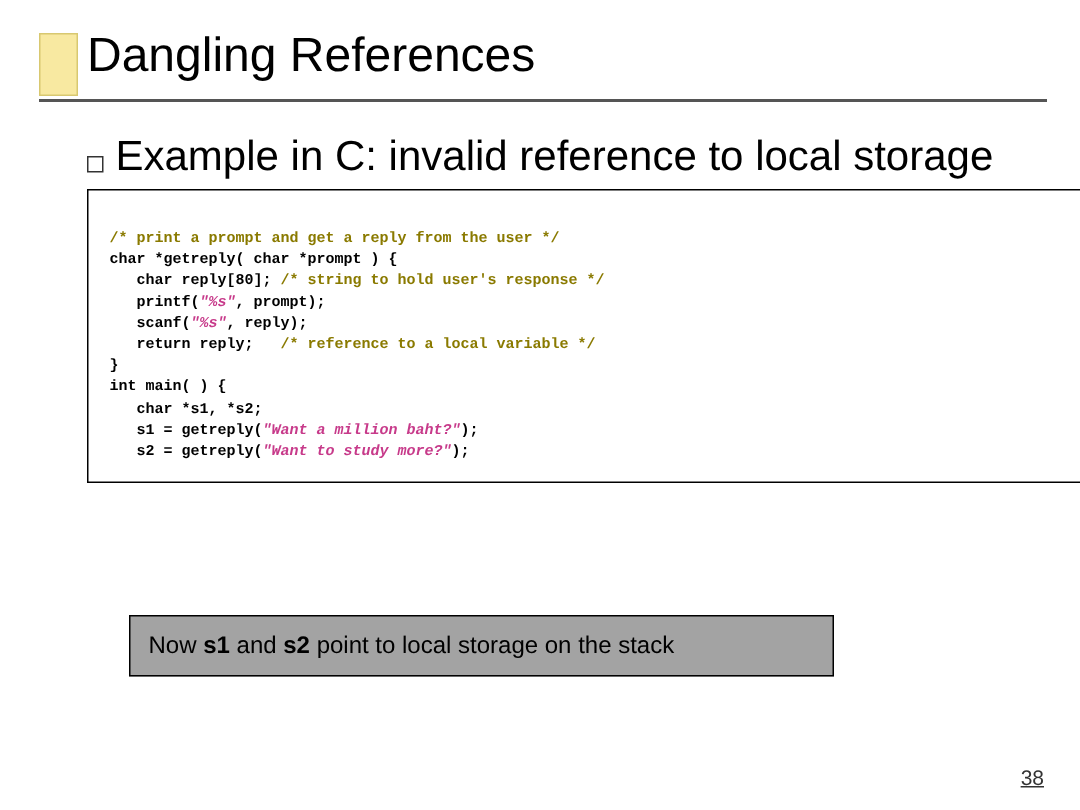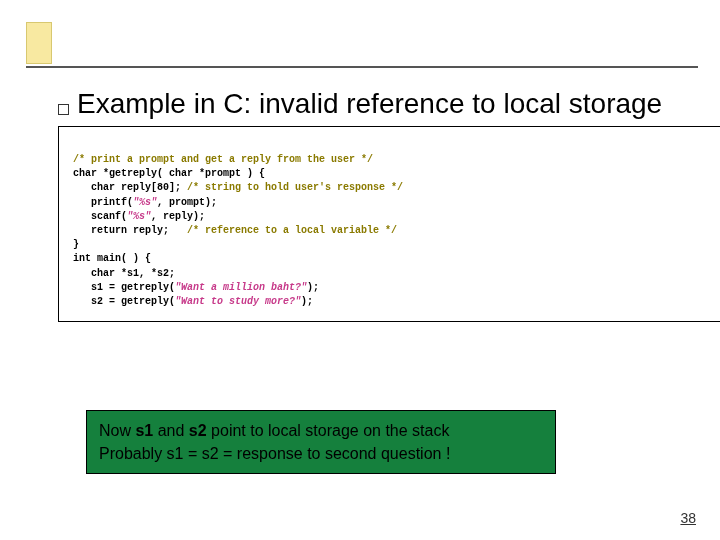--- a/index.html
+++ b/index.html
@@ -77,21 +77,21 @@
     color: #000;
   }
   .code-box .cm { color: #8a7a00; } 
   .code-box .str { color: #c73a8a; font-style: italic; } 
   .note-box {
     position: absolute;
     left: 86px;
     top: 410px;
     width: 470px;
     border: 1.5px solid #000;
-    background: #15803d;
+    background: #a3a3a3;
     padding: 8px 12px;
     font-size: 16px;
     line-height: 1.45;
     box-sizing: border-box;
   }
   .note-box b { font-weight: bold; }
   .page-num {
     position: absolute;
     right: 24px;
     bottom: 14px;
@@ -99,20 +99,21 @@
     color: #333;
     text-decoration: underline;
   }
 </style>
 </head>
 <body>
 
 <div class="slide">
 
   <div class="title-accent"></div>
+  <div class="title">Dangling References</div>
   <div class="title-underline"></div>
 
   <div class="bullet-row">
     <span class="bullet-sq"></span>
     <span>Example in C: invalid reference to local storage</span>
   </div>
 
   <div class="code-box"><span class="cm">/* print a prompt and get a reply from the user */</span>
 <span>char *getreply( char *prompt ) {</span>
 <span>   char reply[80]; </span><span class="cm">/* string to hold user's response */</span>
@@ -122,18 +123,17 @@
 <span>}</span>
 <span>int main( ) {</span>
 <span>   char *s1, *s2;</span>
 <span>   s1 = getreply(</span><span class="str">"Want a million baht?"</span><span>);</span>
 <span>   s2 = getreply(</span><span class="str">"Want to study more?"</span><span>);</span></div>
 
   <div class="note-box">
     <div>
       <span>Now </span><b>s1</b><span> and </span><b>s2</b><span> point to local storage on the stack</span>
     </div>
-    <div>Probably s1 = s2 = response to second question !</div>
   </div>
 
   <div class="page-num">38</div>
 
 </div>
 
 </body></html>

